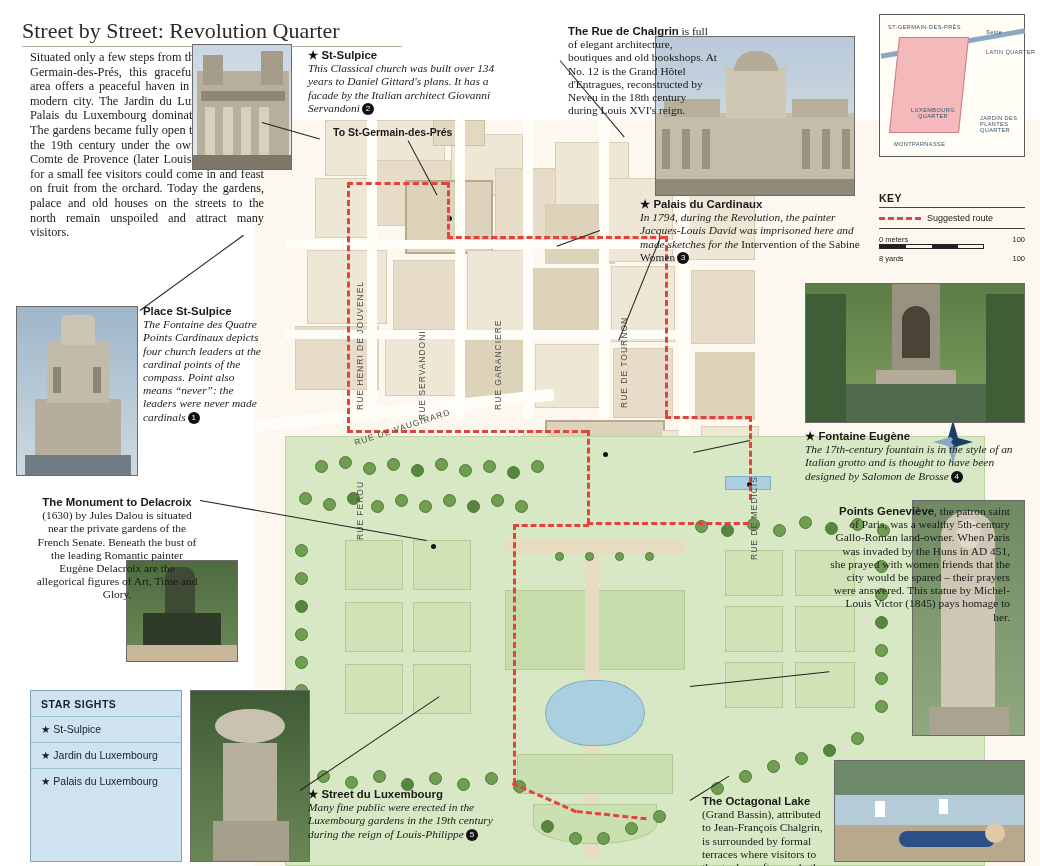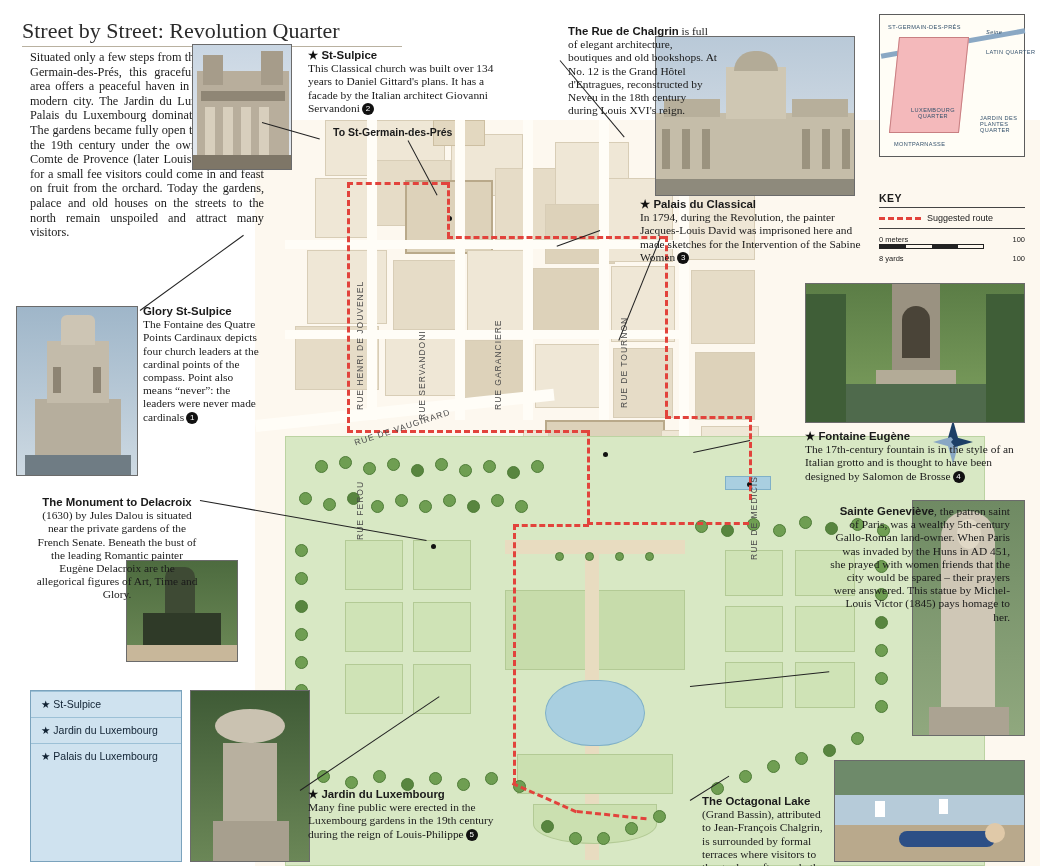--- a/index.html
+++ b/index.html
@@ -63,21 +63,21 @@
   #intro {
     position:absolute; left:30px; top:50px; width:234px;
     font-size:12.3px; line-height:14.6px; text-align:justify;
   }
 
   
   .callout { position:absolute; font-size:11.4px; line-height:13.2px; }
   .callout .hd {
     font-family:"Liberation Sans", sans-serif; font-weight:bold; font-size:11.4px;
   }
-  .callout .it { }
+  .callout .it { font-style:italic; }
   .star { color:#111; }
 
   .num {
     display:inline-block; width:12px; height:12px; line-height:12px;
     border-radius:50%; background:#111; color:#fff; text-align:center;
     font-family:"Liberation Sans", sans-serif; font-size:8px; font-style:normal;
     vertical-align:1px; margin-left:2px;
   }
 
   
@@ -403,49 +403,49 @@
 
 <div class="callout" style="left:308px;top:49px;width:196px;">
   <span class="hd"><span class="star">★</span> <span>St-Sulpice</span></span><br>
   <span class="it">This Classical church was built over 134 years to Daniel Gittard's plans. It has a facade by the Italian architect Giovanni Servandoni</span><span class="num">2</span>
 </div>
 <div class="callout" style="left:333px;top:126px;width:180px;font-size:10.5px;">
   <span class="hd" style="font-size:10.5px;">To St-Germain-des-Prés</span>
 </div>
 
 <div class="callout" style="left:143px;top:305px;width:120px;">
-  <span class="hd">Glory St-Sulpice</span><br>
+  <span class="hd">Place St-Sulpice</span><br>
   <span class="it">The Fontaine des Quatre Points Cardinaux depicts four church leaders at the cardinal points of the compass. Point also means “never”: the leaders were never made cardinals</span><span class="num">1</span>
 </div>
 
 <div class="callout" style="left:568px;top:25px;width:150px;">
   <span class="hd">The Rue de Chalgrin</span><span> is full of elegant architecture, boutiques and old bookshops. At No. 12 is the Grand Hôtel d'Entragues, reconstructed by Neveu in the 18th century during Louis XVI's reign.</span>
 </div>
 
 <div class="callout" style="left:640px;top:198px;width:228px;">
-  <span class="hd"><span class="star">★</span> <span>Palais du Classical</span></span><br>
+  <span class="hd"><span class="star">★</span> <span>Palais du Cardinaux</span></span><br>
   <span class="it">In 1794, during the Revolution, the painter Jacques-Louis David was imprisoned here and made sketches for the</span><span> Intervention of the Sabine Women</span><span class="num">3</span>
 </div>
 
 <div class="callout" style="left:805px;top:430px;width:222px;">
   <span class="hd"><span class="star">★</span> <span>Fontaine Eugène</span></span><br>
   <span class="it">The 17th-century fountain is in the style of an Italian grotto and is thought to have been designed by Salomon de Brosse</span><span class="num">4</span>
 </div>
 
 <div class="callout" style="left:830px;top:505px;width:180px;text-align:right;">
-  <span class="hd">Sainte Geneviève</span><span>, the patron saint of Paris, was a wealthy 5th-century Gallo-Roman land-owner. When Paris was invaded by the Huns in AD 451, she prayed with women friends that the city would be spared – their prayers were answered. This statue by Michel-Louis Victor (1845) pays homage to her.</span>
+  <span class="hd">Points Geneviève</span><span>, the patron saint of Paris, was a wealthy 5th-century Gallo-Roman land-owner. When Paris was invaded by the Huns in AD 451, she prayed with women friends that the city would be spared – their prayers were answered. This statue by Michel-Louis Victor (1845) pays homage to her.</span>
 </div>
 
 <div class="callout" style="left:36px;top:496px;width:162px;text-align:center;">
   <span class="hd">The Monument to Delacroix</span>
   <span>(1630) by Jules Dalou is situated near the private gardens of the French Senate. Beneath the bust of the leading Romantic painter Eugène Delacroix are the allegorical figures of Art, Time and Glory.</span>
 </div>
 
 <div class="callout" style="left:308px;top:788px;width:190px;">
-  <span class="hd"><span class="star">★</span> <span>Jardin du Luxembourg</span></span><br>
+  <span class="hd"><span class="star">★</span> <span>Street du Luxembourg</span></span><br>
   <span class="it">Many fine public were erected in the Luxembourg gardens in the 19th century during the reign of Louis-Philippe</span><span class="num">5</span>
 </div>
 
 <div class="callout" style="left:702px;top:795px;width:128px;">
   <span class="hd">The Octagonal Lake</span><span> (Grand Bassin), attributed to Jean-François Chalgrin, is surrounded by formal terraces where visitors to the gardens often sunbathe.</span>
 </div>
 
 <div class="lead" style="left:262px;top:122px;width:60px;transform:rotate(16deg);"></div>
 <div class="lead" style="left:408px;top:140px;width:62px;transform:rotate(62deg);"></div>
 <div class="lead" style="left:140px;top:310px;width:128px;transform:rotate(-36deg);"></div>
@@ -487,18 +487,19 @@
         <i style="left:52px;width:26px;"></i>
       </div>
   </div>
   <div style="display:flex;justify-content:space-between;margin-top:2px;">
     <span class="scalelbl">8 yards</span>
     <span class="scalelbl">100</span>
   </div>
 </div>
 
 <div id="star-sights">
+  <div class="ss-h">STAR SIGHTS</div>
   <ul>
     <li>★ St-Sulpice</li>
     <li>★ Jardin du Luxembourg</li>
     <li>★ Palais du Luxembourg</li>
   </ul>
 </div>
 
 </body></html>

